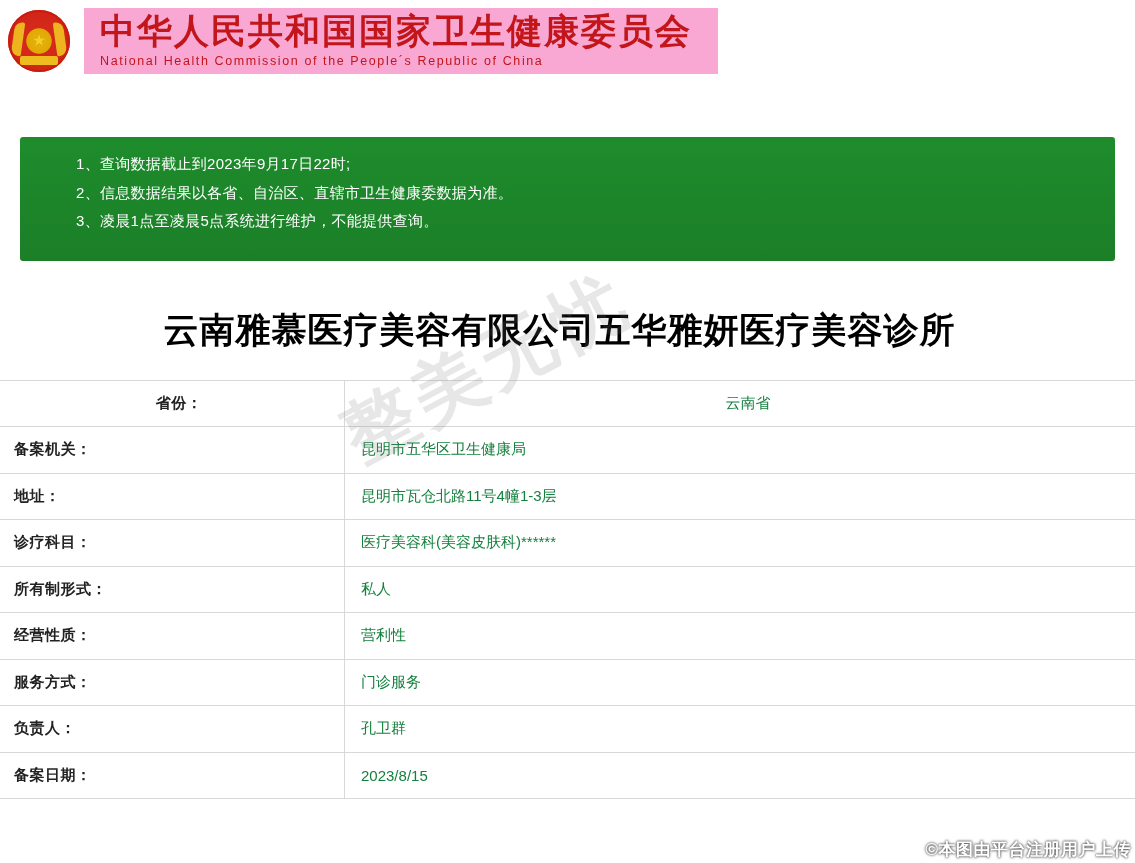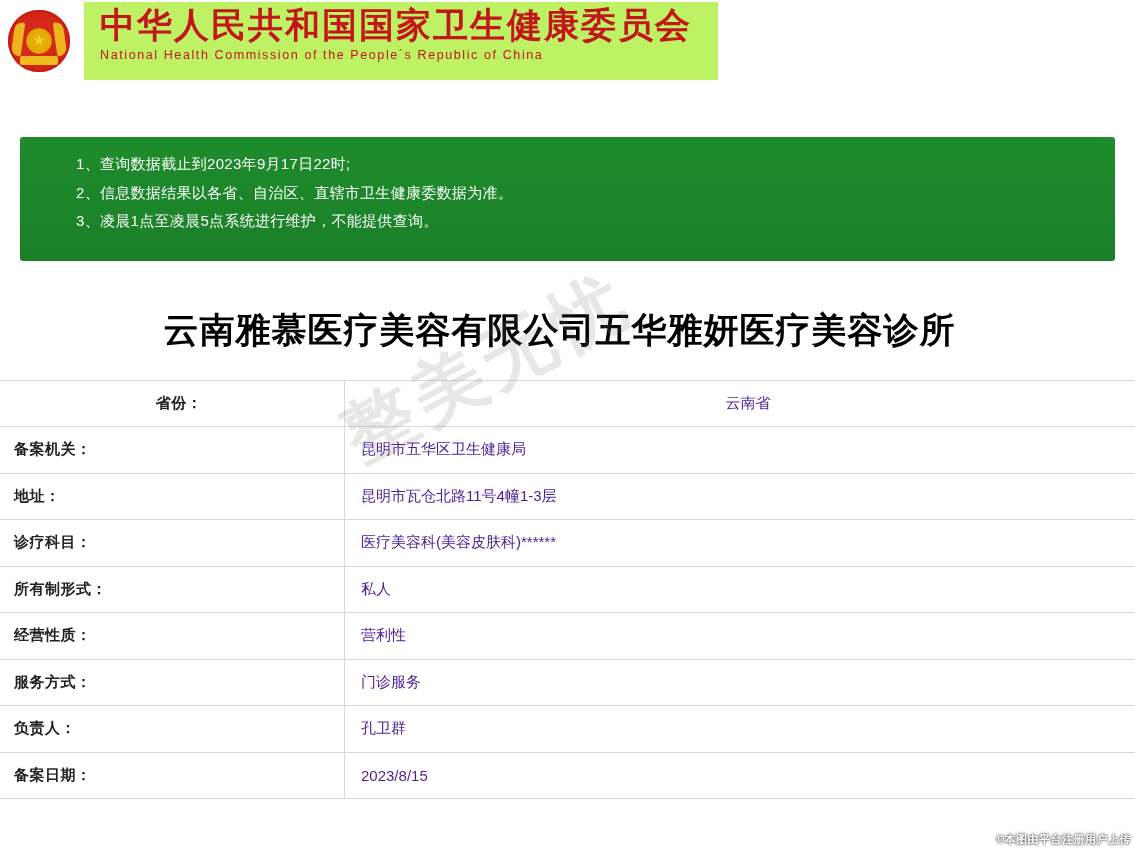--- a/index.html
+++ b/index.html
@@ -61,22 +61,22 @@
     top: 12px;
     width: 10px;
     height: 34px;
     background: #f0c420;
     opacity: .9;
   }
   .emblem .ear-l { left: 5px; border-radius: 8px 2px 2px 8px; transform: rotate(8deg); }
   .emblem .ear-r { right: 5px; border-radius: 2px 8px 8px 2px; transform: rotate(-8deg); }
 
   .titles {
-    background: #bef264;
-    padding: 4px 26px 18px 16px;
+    background: #f9a8d4;
+    padding: 4px 26px 6px 16px;
     display: inline-block;
   }
   .titles .cn {
     font-family: "Liberation Serif", serif;
     font-weight: bold;
     color: #c2161a;
     font-size: 35px;
     letter-spacing: 2px;
     line-height: 1.12;
     white-space: nowrap;
@@ -138,43 +138,43 @@
     color: #222;
   }
   table.info td.label {
     width: 330px;
     font-weight: bold;
     border-right: 1px solid #d8d8d8;
     letter-spacing: .5px;
   }
   table.info td.value {
     padding-left: 16px;
-    color: #4c1d95;
+    color: #15803d;
   }
   table.info tr:first-child td { border-top: 1px solid #d8d8d8; text-align: center; }
 
   
   .watermark {
     position: absolute;
     left: 330px;
     top: 320px;
     font-size: 72px;
     font-weight: bold;
     color: rgba(120,120,120,0.18);
     transform: rotate(-28deg);
     pointer-events: none;
     white-space: nowrap;
     letter-spacing: 6px;
     font-family: "Liberation Serif", serif;
   }
   .corner-note {
     position: absolute;
     right: 4px;
-    bottom: 16px;
-    font-size: 11px;
+    bottom: 2px;
+    font-size: 17px;
     color: #ffffff;
     text-shadow: 0 0 2px #555, 0 0 3px #444;
     font-weight: bold;
     letter-spacing: .5px;
   }
 </style>
 </head>
 <body>
 
 <div class="header">

